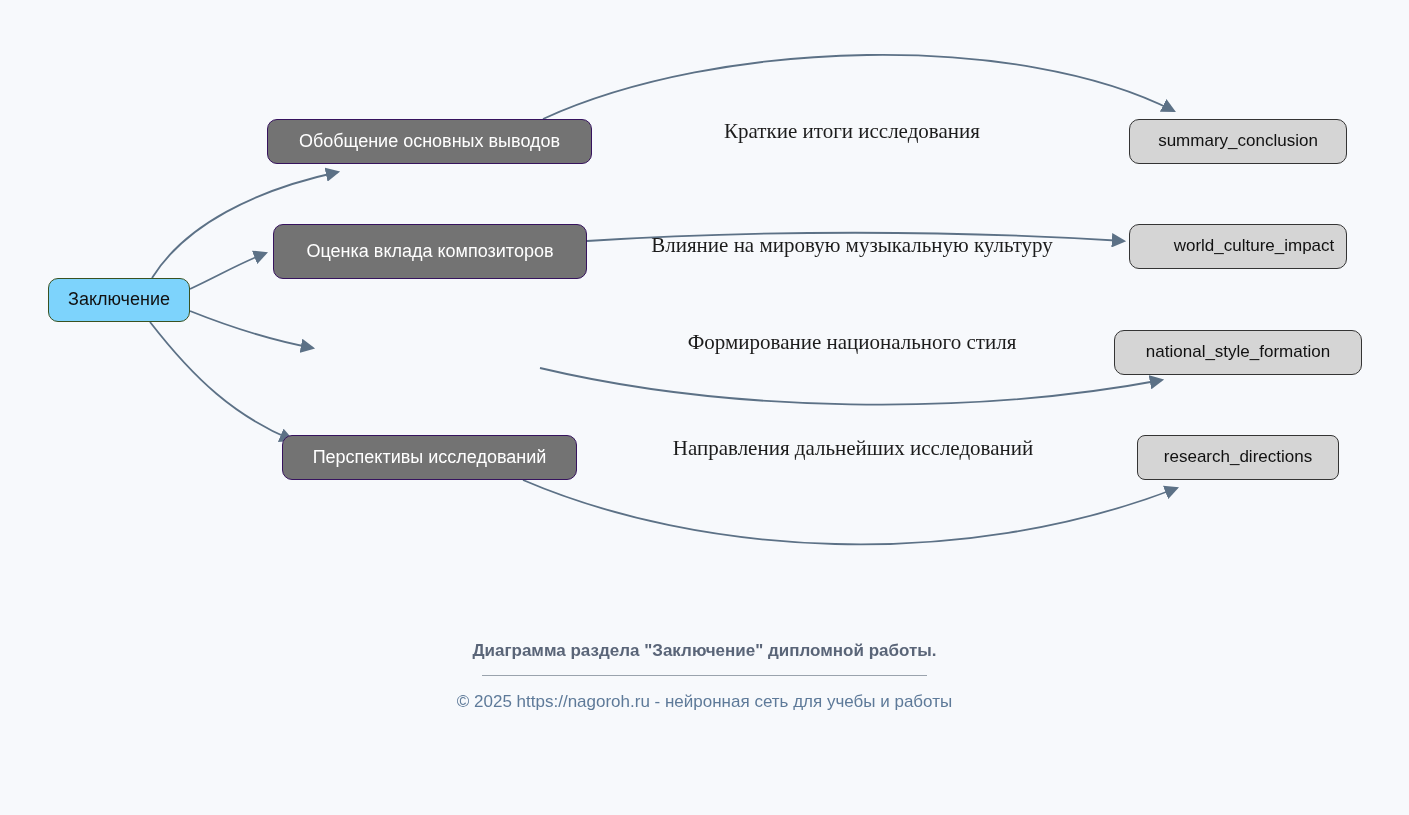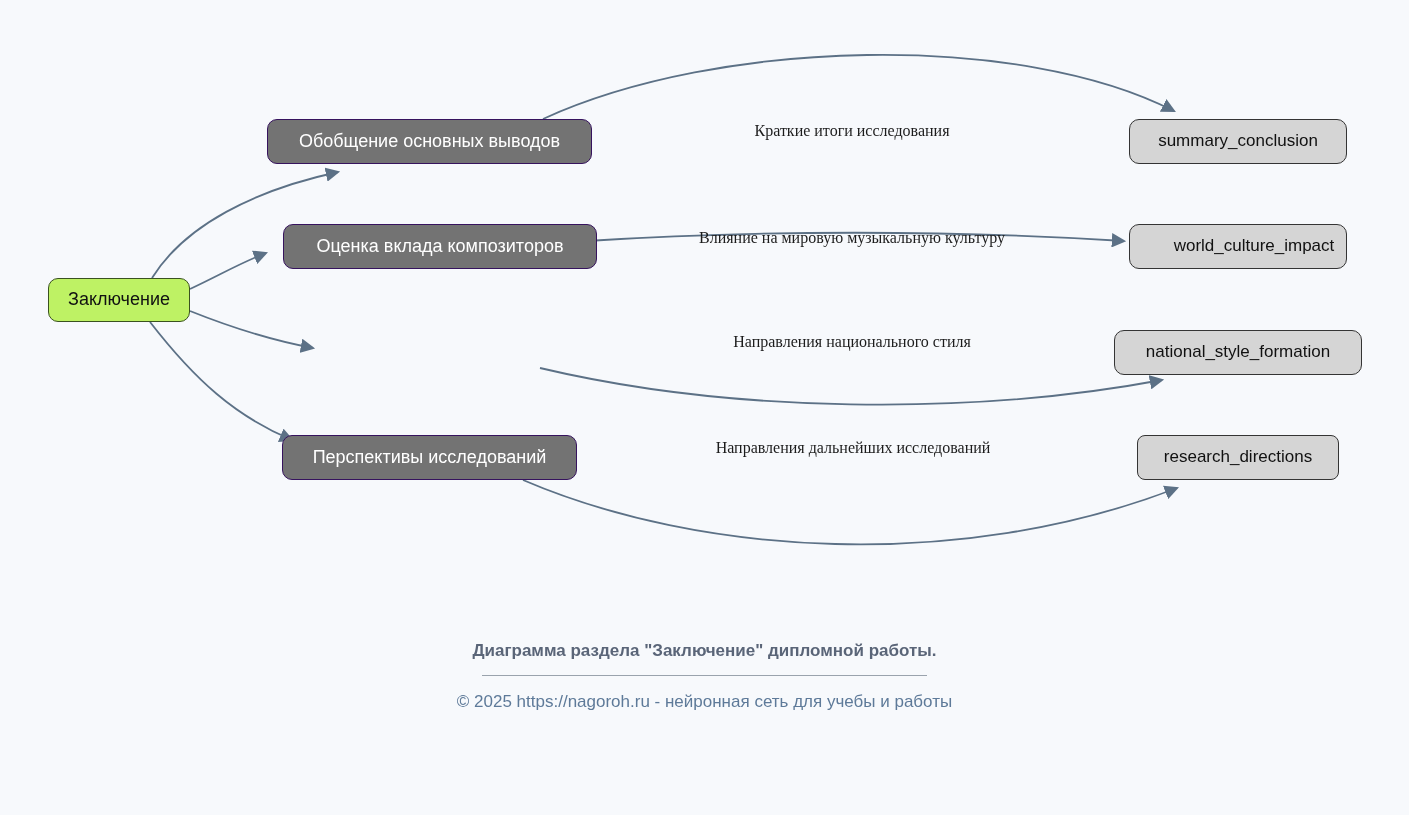--- a/index.html
+++ b/index.html
@@ -25,41 +25,41 @@
     display: flex;
     align-items: center;
     justify-content: center;
     border-radius: 10px;
     font-size: 18px;
     text-align: center;
     line-height: 1.1;
     white-space: nowrap;
   }
   .node.root {
-    background: #bef264;
+    background: #7dd3fc;
     border: 1.5px solid #3a5220;
     color: #111;
   }
   .node.branch {
     background: #737373;
     border: 1.5px solid #36135e;
     color: #ffffff;
     justify-content: center;
   }
   .node.target {
     background: #d5d5d5;
     border: 1.5px solid #343434;
     color: #111;
     font-size: 17px;
   }
   .edge-label {
     position: absolute;
     transform: translate(-50%, -50%);
     font-family: "Liberation Serif", serif;
-    font-size: 16px;
+    font-size: 21px;
     color: #1c1c1c;
     white-space: nowrap;
   }
   .footer {
     position: absolute;
     left: 0;
     top: 640px;
     width: 100%;
     display: flex;
     flex-direction: column;
@@ -108,43 +108,43 @@
     <path d="M 523 480 C 700 556 960 572 1177 488" fill="none" stroke="#5c7186" stroke-width="1.8" marker-end="url(#arrow)"></path>
   </svg>
 
   <div class="node root" style="left:48px; top:278px; width:142px; height:44px;">
     <span>Заключение</span>
   </div>
 
   <div class="node branch" style="left:267px; top:119px; width:325px; height:45px;">
     <span>Обобщение основных выводов</span>
   </div>
-  <div class="node branch" style="left:283px; top:224px; width:314px; height:45px;">
+  <div class="node branch" style="left:273px; top:224px; width:314px; height:55px;">
     <span>Оценка вклада композиторов</span>
   </div>
   <div class="node branch" style="left:282px; top:435px; width:295px; height:45px;">
     <span>Перспективы исследований</span>
   </div>
 
   <div class="node target" style="left:1129px; top:119px; width:218px; height:45px;">
     <span>summary_conclusion</span>
   </div>
   <div class="node target" style="left:1129px; top:224px; width:218px; height:45px;padding-left:32px;">
     <span>world_culture_impact</span>
   </div>
   <div class="node target" style="left:1114px; top:330px; width:248px; height:45px;">
     <span>national_style_formation</span>
   </div>
   <div class="node target" style="left:1137px; top:435px; width:202px; height:45px;border-radius:8px;">
     <span>research_directions</span>
   </div>
 
   <div class="edge-label" style="left:852px; top:131px;">Краткие итоги исследования</div>
-  <div class="edge-label" style="left:852px; top:238px;">Влияние на мировую музыкальную культуру</div>
-  <div class="edge-label" style="left:852px; top:342px;">Направления национального стиля</div>
+  <div class="edge-label" style="left:852px; top:245px;">Влияние на мировую музыкальную культуру</div>
+  <div class="edge-label" style="left:852px; top:342px;">Формирование национального стиля</div>
   <div class="edge-label" style="left:853px; top:448px;">Направления дальнейших исследований</div>
 
   <div class="footer">
     <div class="caption">Диаграмма раздела "Заключение" дипломной работы.</div>
     <div class="divider"></div>
     <div class="copyright">© 2025 https://nagoroh.ru - нейронная сеть для учебы и работы</div>
   </div>
 
 </div>
 

